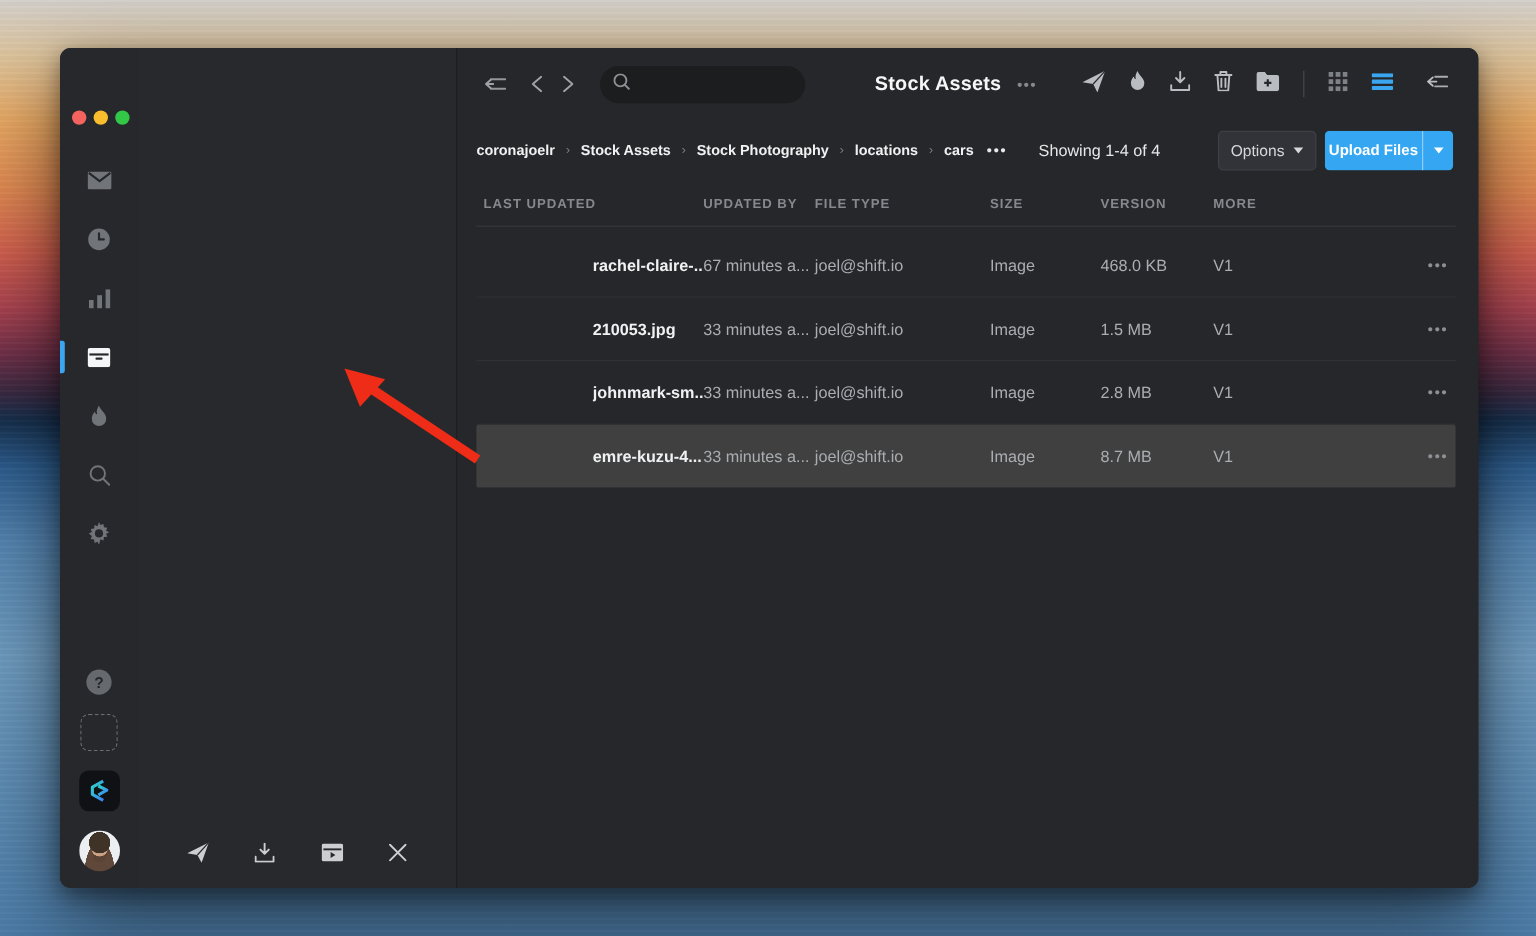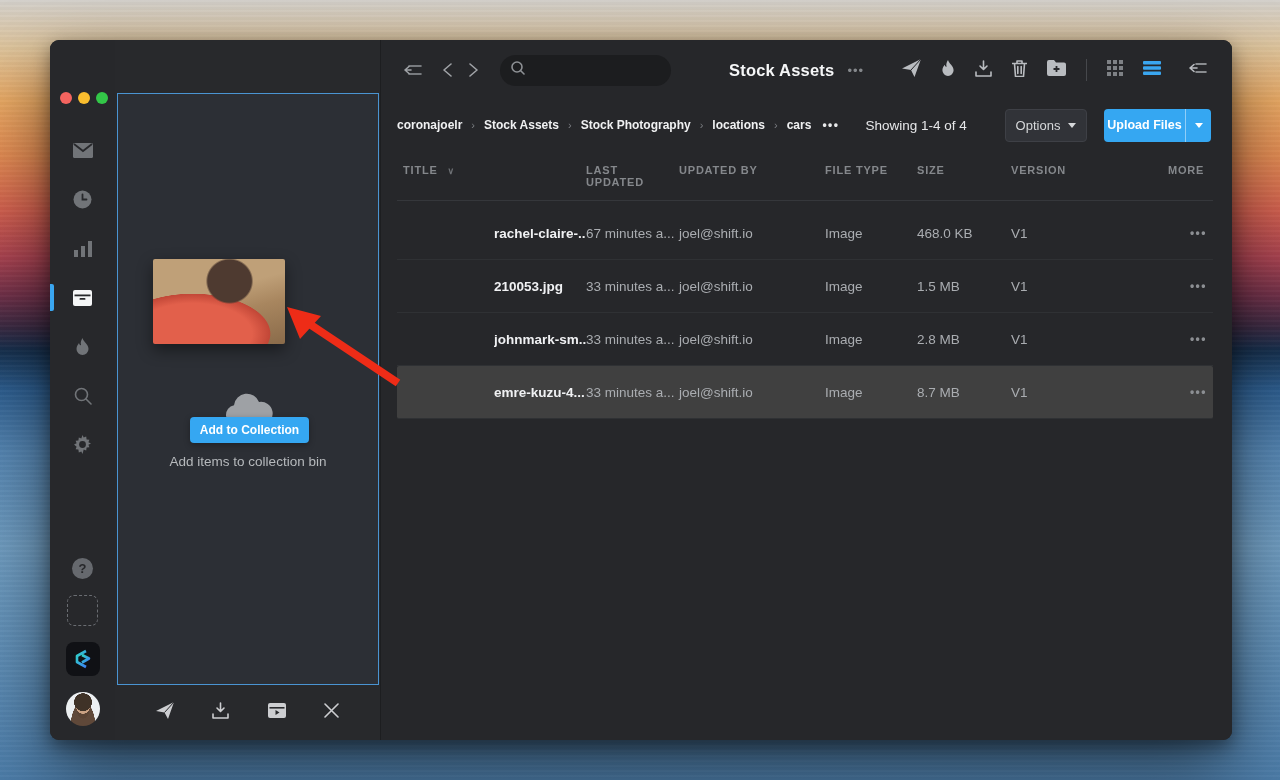--- a/index.html
+++ b/index.html
@@ -103,21 +103,21 @@
   .crumb { color:#f0f1f2; font-size:12px; font-weight:bold; white-space:nowrap; }
   .crumb-sep { color:#7b7e82; font-size:11px; margin:0 9px; }
   .crumb-dots { color:#e8e9ea; letter-spacing:1.5px; font-size:12px;
     font-weight:bold; margin-left:11px; }
   .showing { color:#e6e7e9; font-size:13.5px; margin-left:26px; white-space:nowrap; }
   .opt-btn { margin-left:auto; width:82px; height:33px; background:#313338;
     border:1px solid #3e4046; border-radius:4px; color:#d6d8da; font-size:13px;
     display:flex; align-items:center; justify-content:center; gap:8px; }
   .caret { width:0; height:0; border-left:4px solid transparent;
     border-right:4px solid transparent; border-top:5px solid currentColor; }
-  .upload-group { margin-left:17px; height:33px; display:flex; border-radius:4px;
+  .upload-group { margin-left:7px; height:33px; display:flex; border-radius:4px;
     overflow:hidden; }
   .upload-main { width:81px; background:#35a7f2; color:#fff; font-size:12.5px;
     font-weight:bold; border:none; display:flex; align-items:center;
     justify-content:center; }
   .upload-caret { width:26px; background:#35a7f2; border:none;
     border-left:1px solid rgba(255,255,255,.45); color:#fff;
     display:flex; align-items:center; justify-content:center; }
 
   
   .table { flex:1; padding:0 19px 0 16px; }
@@ -248,30 +248,20 @@
             <path d="M14 3 L5 8 v6 l9 5" stroke="url(#lg)" stroke-width="2.6" stroke-linejoin="round"></path>
             <path d="M10 7 l7 3.5 -7 4" stroke="url(#lg)" stroke-width="2.6" stroke-linejoin="round"></path>
           </svg>
         </div>
         <div class="avatar"></div>
       </div>
     </div>
 
     <div class="bin">
 
-      <div class="dropzone">
-        <div class="drag-thumb" data-thumb="red-car"></div>
-        <div class="cloud-wrap">
-          <svg width="52" height="34" viewBox="0 0 52 34" fill="#9ea1a5">
-              <path d="M14 34 a10 10 0 0 1 -2-19.8 A13 13 0 0 1 37 11 a9 9 0 0 1 4 23z"></path>
-            </svg>
-        </div>
-        <button class="bin-cta">Add to Collection</button>
-        <div class="bin-hint">Add items to collection bin</div>
-      </div>
 
       <div class="bin-footer">
         <span>
           <svg width="18" height="17" viewBox="0 0 18 17" fill="currentColor">
               <path d="M0 9 L18 0 L12 17 L8.5 10.5 Z"></path>
               <path d="M8.5 10.5 L18 0" stroke="#28292c" stroke-width="1"></path>
             </svg>
         </span>
         <span>
           <svg class="ic" width="17" height="17" viewBox="0 0 17 17" stroke-width="2">
@@ -410,24 +400,20 @@
         <div class="upload-group">
           <button class="upload-main">Upload Files</button>
           <button class="upload-caret">
             <span class="caret"></span>
           </button>
         </div>
       </div>
 
       <div class="table">
         <div class="thead">
-          <span>
-            <span>TITLE</span>
-            <span class="sort-chev">∨</span>
-          </span>
           <span>LAST UPDATED</span>
           <span>UPDATED BY</span>
           <span>FILE TYPE</span>
           <span>SIZE</span>
           <span>VERSION</span>
           <span class="h-more">MORE</span>
         </div>
         <div class="tbody" id="tbody">
   <div class="row">
     <span><span class="thumb" data-thumb="car-interior"></span></span>

